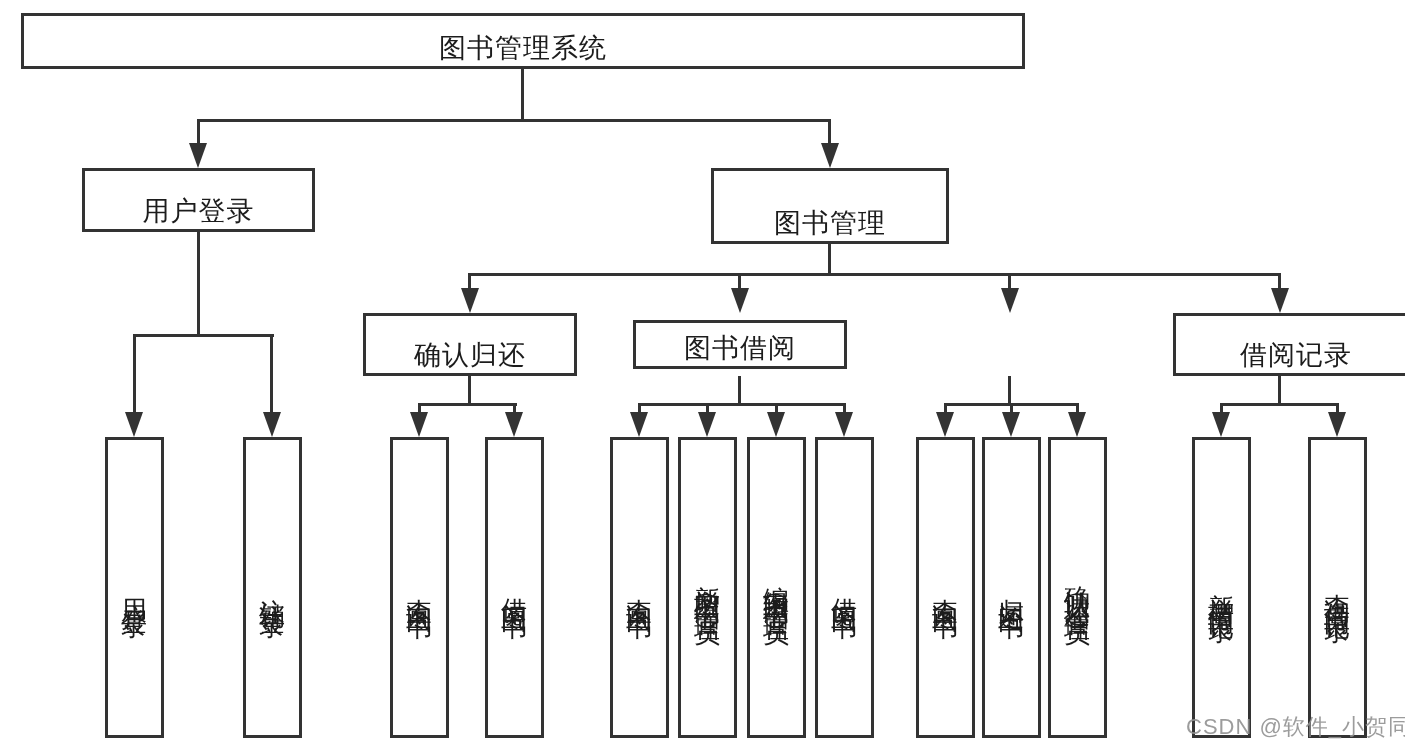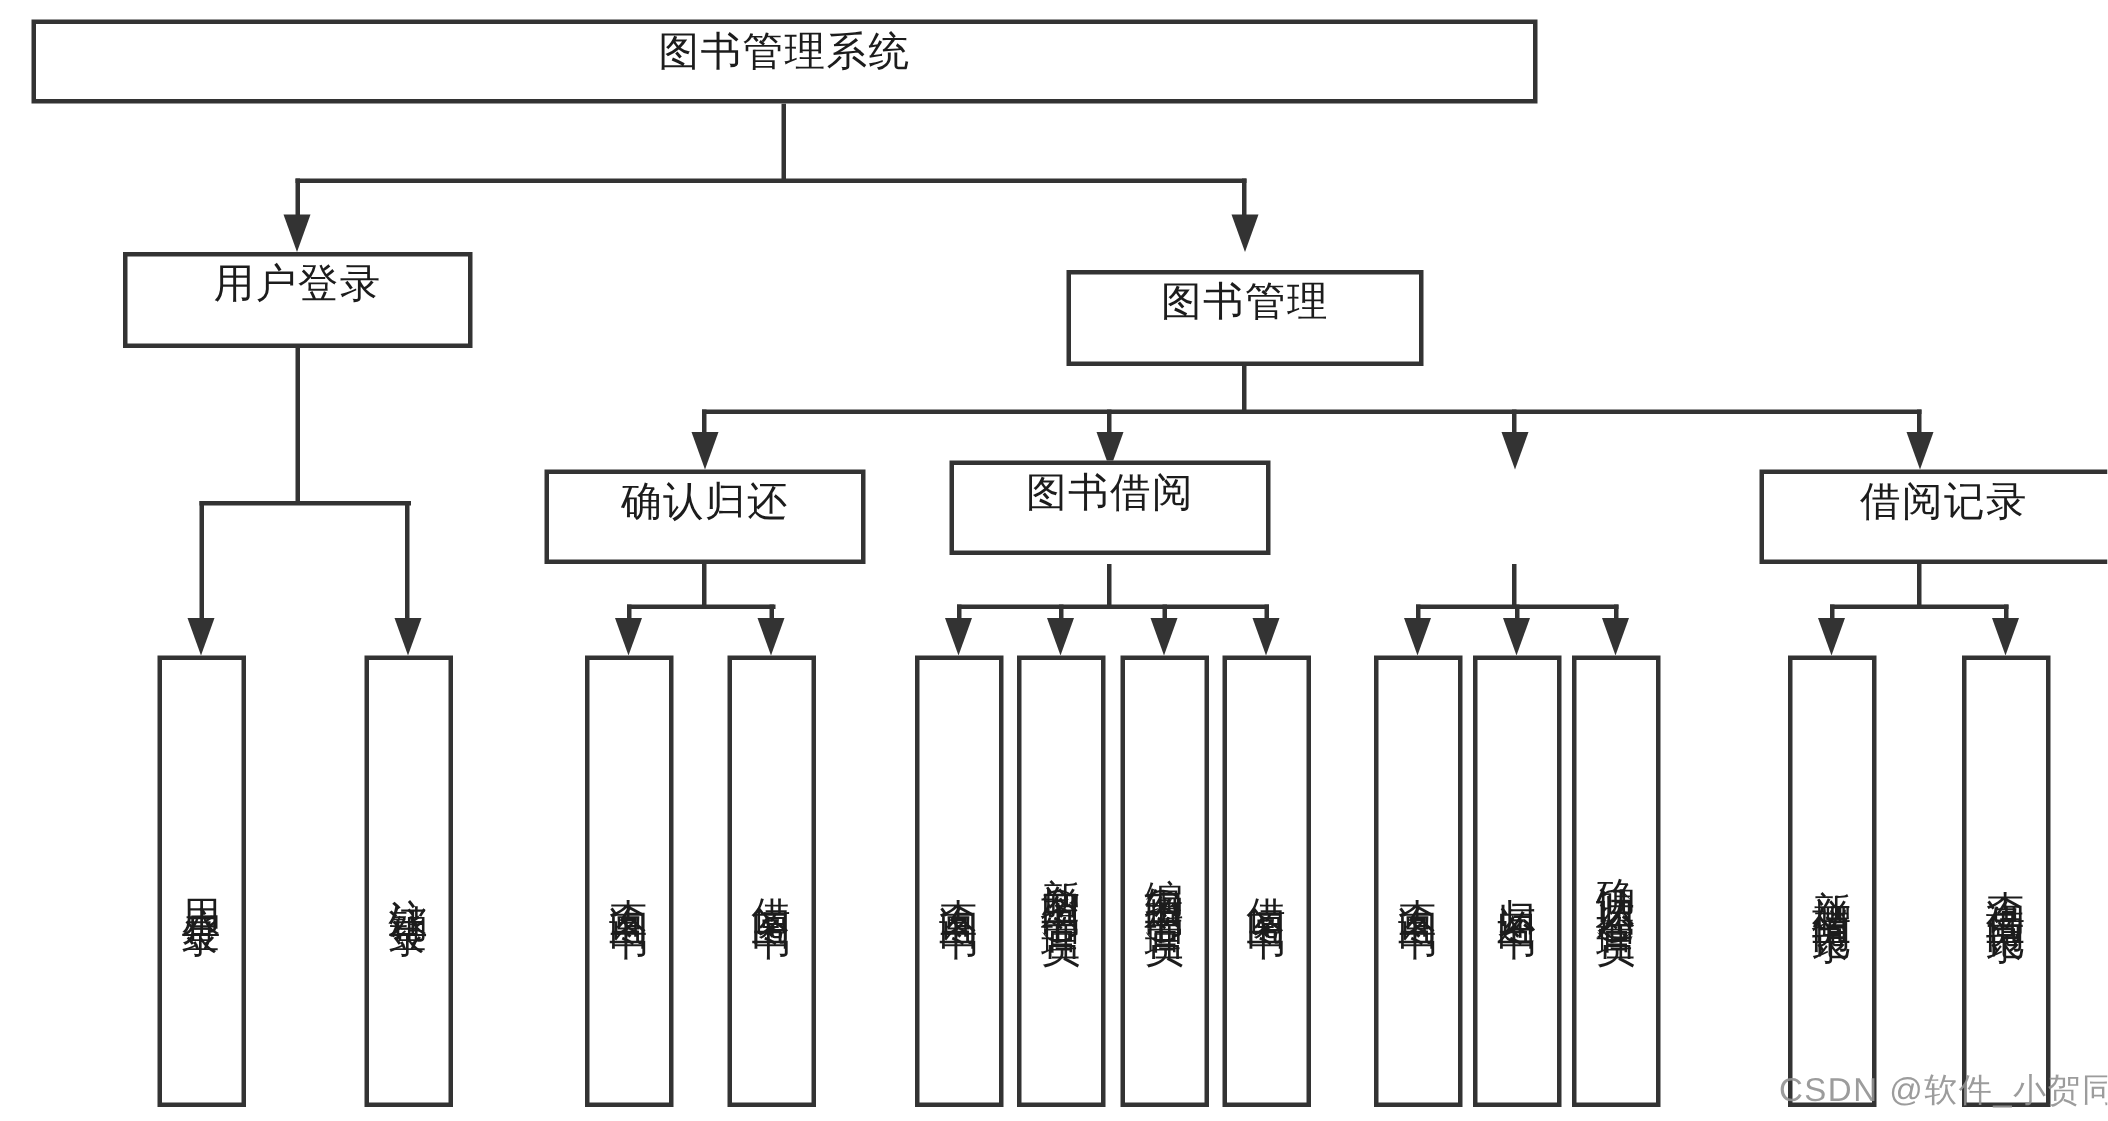--- a/index.html
+++ b/index.html
@@ -2,21 +2,21 @@
 <html><head>
 <meta charset="utf-8">
 <style>
   html,body{margin:0;padding:0;background:#fff;}
   .stage{
     position:relative;width:1405px;height:747px;background:#fff;overflow:hidden;
     font-family:"Liberation Sans","DejaVu Sans",sans-serif;color:#1c1c1c;
   }
   .box{
     position:absolute;box-sizing:border-box;background:#fff;
-    border:3px solid #333;display:flex;align-items:flex-start;justify-content:center;
+    border:3px solid #333;display:flex;align-items:flex-end;justify-content:center;
     font-size:27px;letter-spacing:1px;white-space:nowrap;
   }
   .leaf{
     position:absolute;box-sizing:border-box;background:#fff;
     border:3px solid #333;top:437px;width:59px;height:301px;
     display:flex;align-items:center;justify-content:center;
   }
   .vtext{
     writing-mode:vertical-rl;text-orientation:mixed;
     font-size:26px;line-height:1;letter-spacing:5px;
@@ -97,28 +97,28 @@
   <div class="vl" style="left:1336px;top:403px;height:11px"></div>
   <div class="ar" style="left:1328px;top:412px"></div>
 
   <div class="box" style="left:21px;top:13px;width:1004px;height:56px">
     <span>图书管理系统</span>
   </div>
 
   <div class="box" style="left:82px;top:168px;width:233px;height:64px">
     <span>用户登录</span>
   </div>
-  <div class="box" style="left:711px;top:180px;width:238px;height:64px">
+  <div class="box" style="left:711px;top:168px;width:238px;height:76px">
     <span>图书管理</span>
   </div>
 
   <div class="box" style="left:363px;top:313px;width:214px;height:63px">
     <span>确认归还</span>
   </div>
-  <div class="box" style="left:633px;top:307px;width:214px;height:63px">
+  <div class="box" style="left:633px;top:320px;width:214px;height:49px">
     <span>图书借阅</span>
   </div>
   <div class="box" style="left:1173px;top:313px;width:246px;height:63px">
     <span>借阅记录</span>
   </div>
 
   <div class="leaf" style="left:105px">
     <span class="vtext">用户登录</span>
   </div>
   <div class="leaf" style="left:243px">

